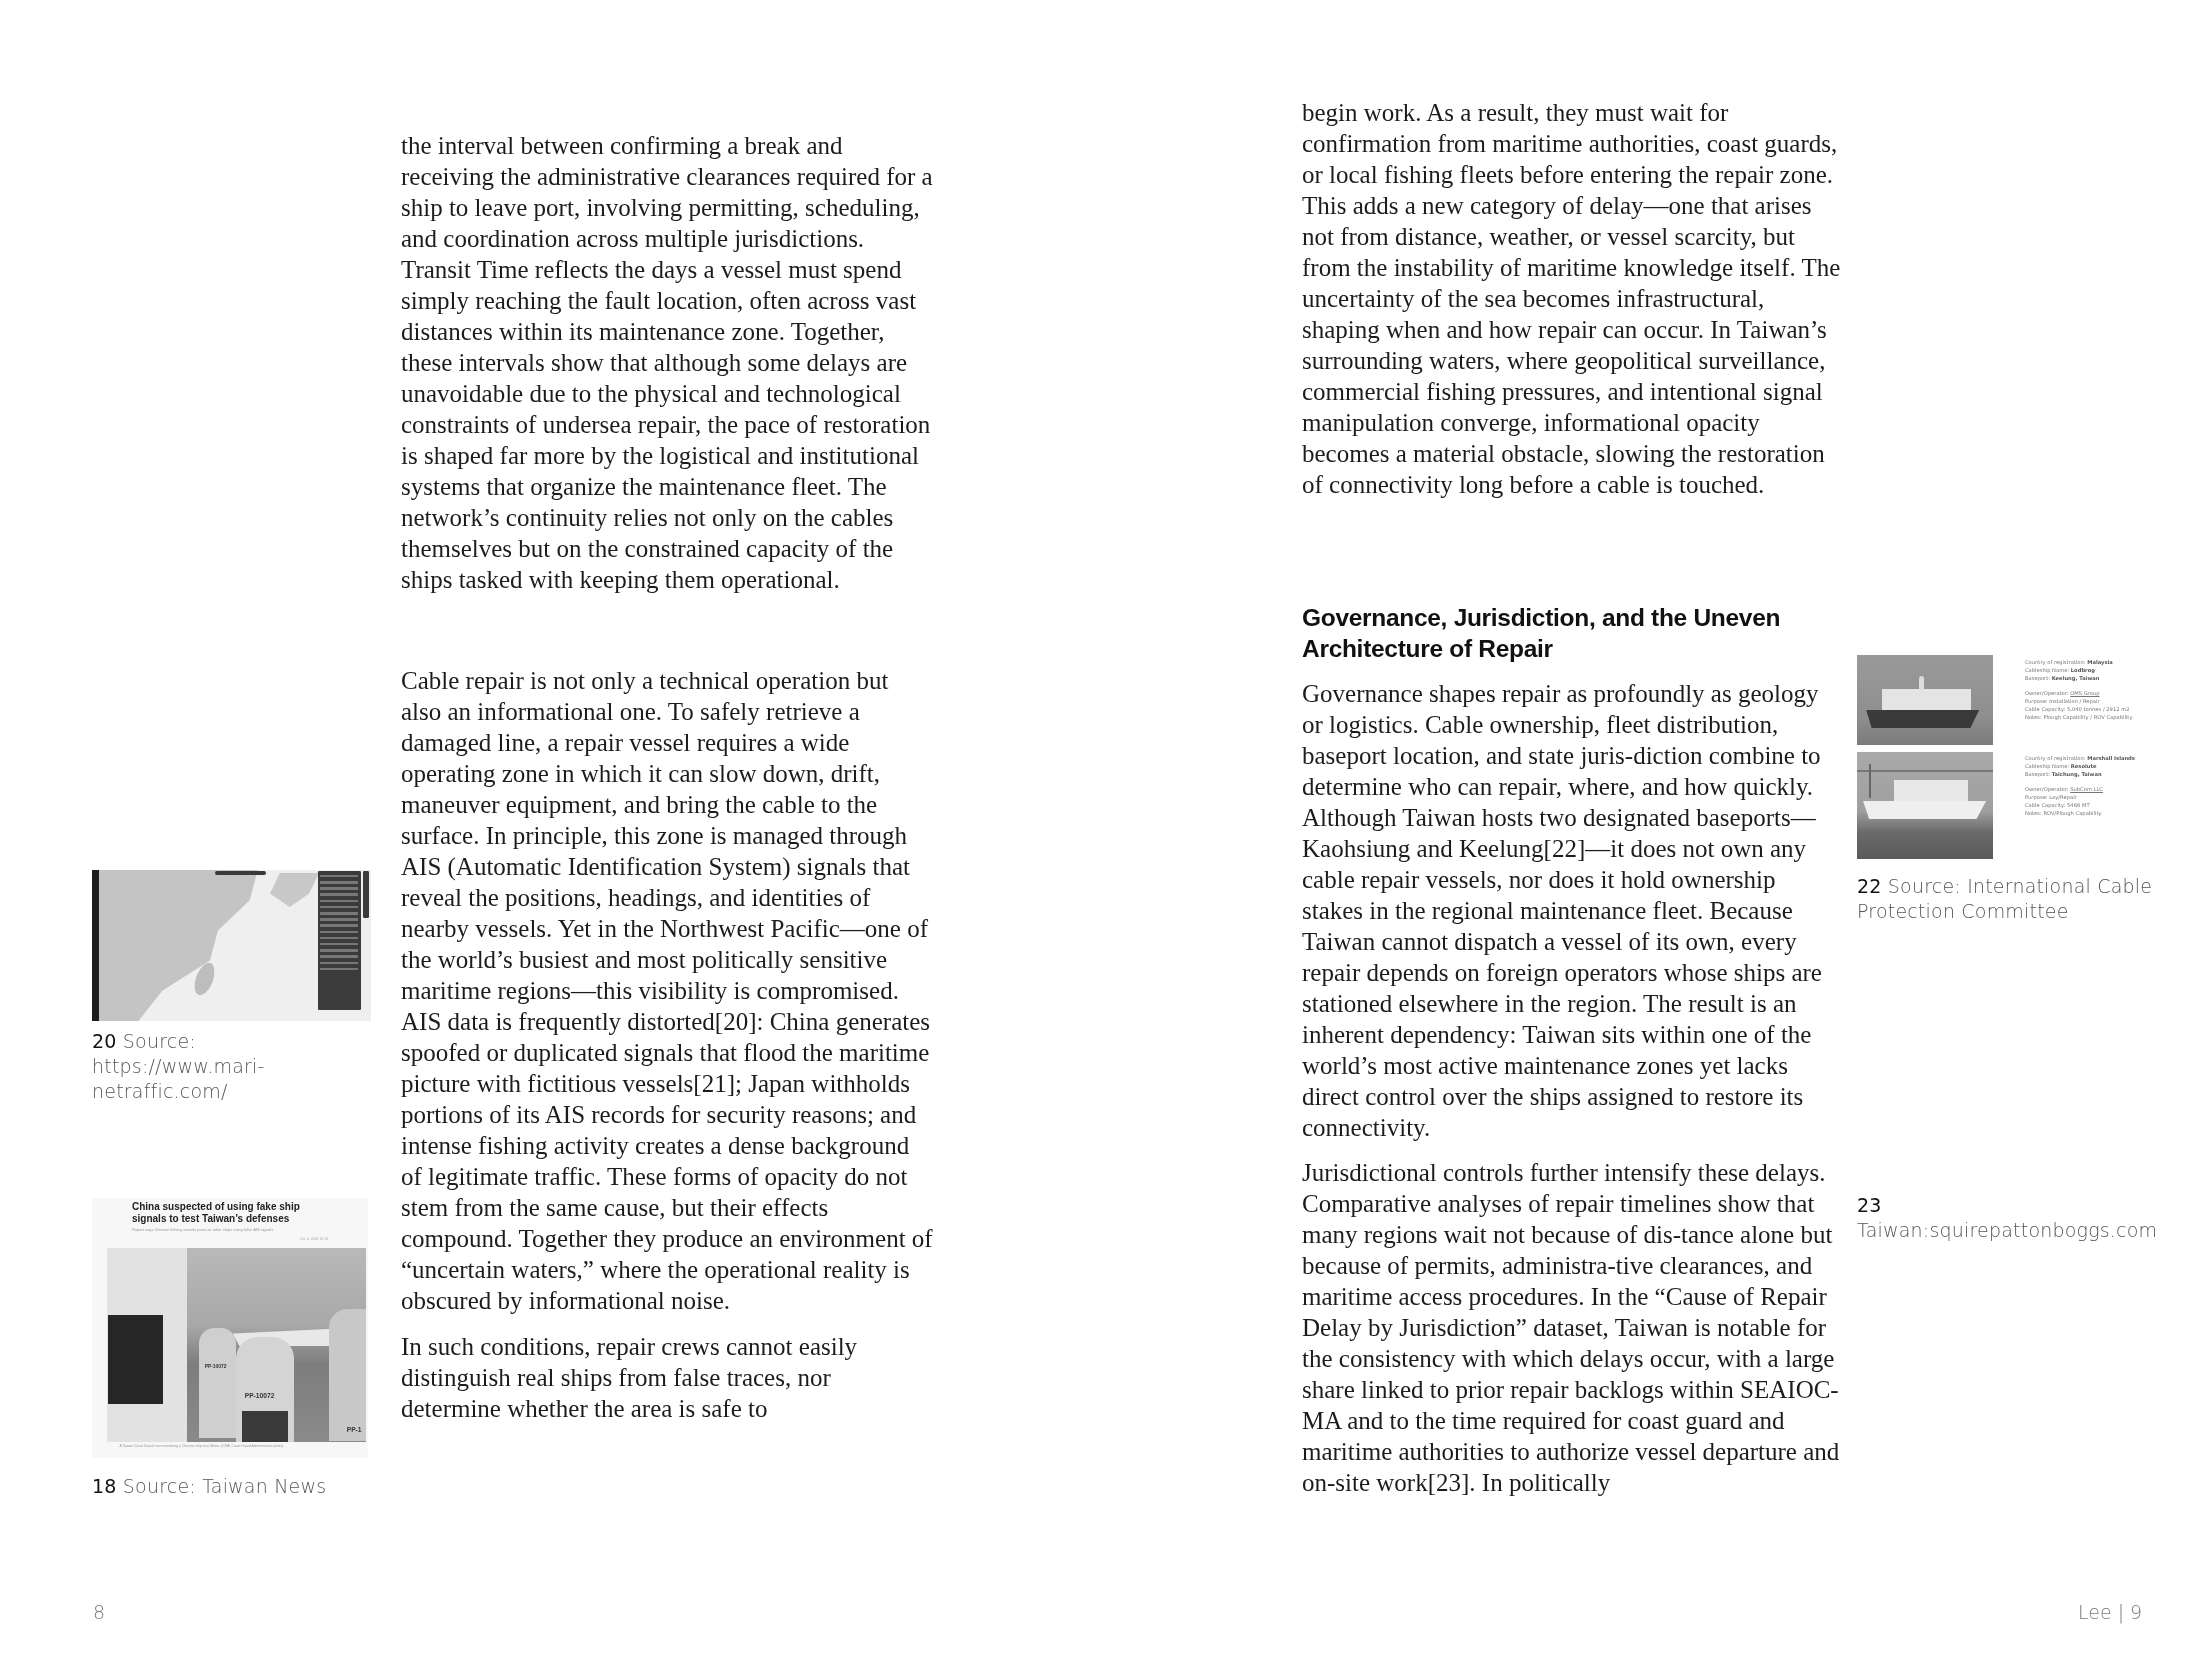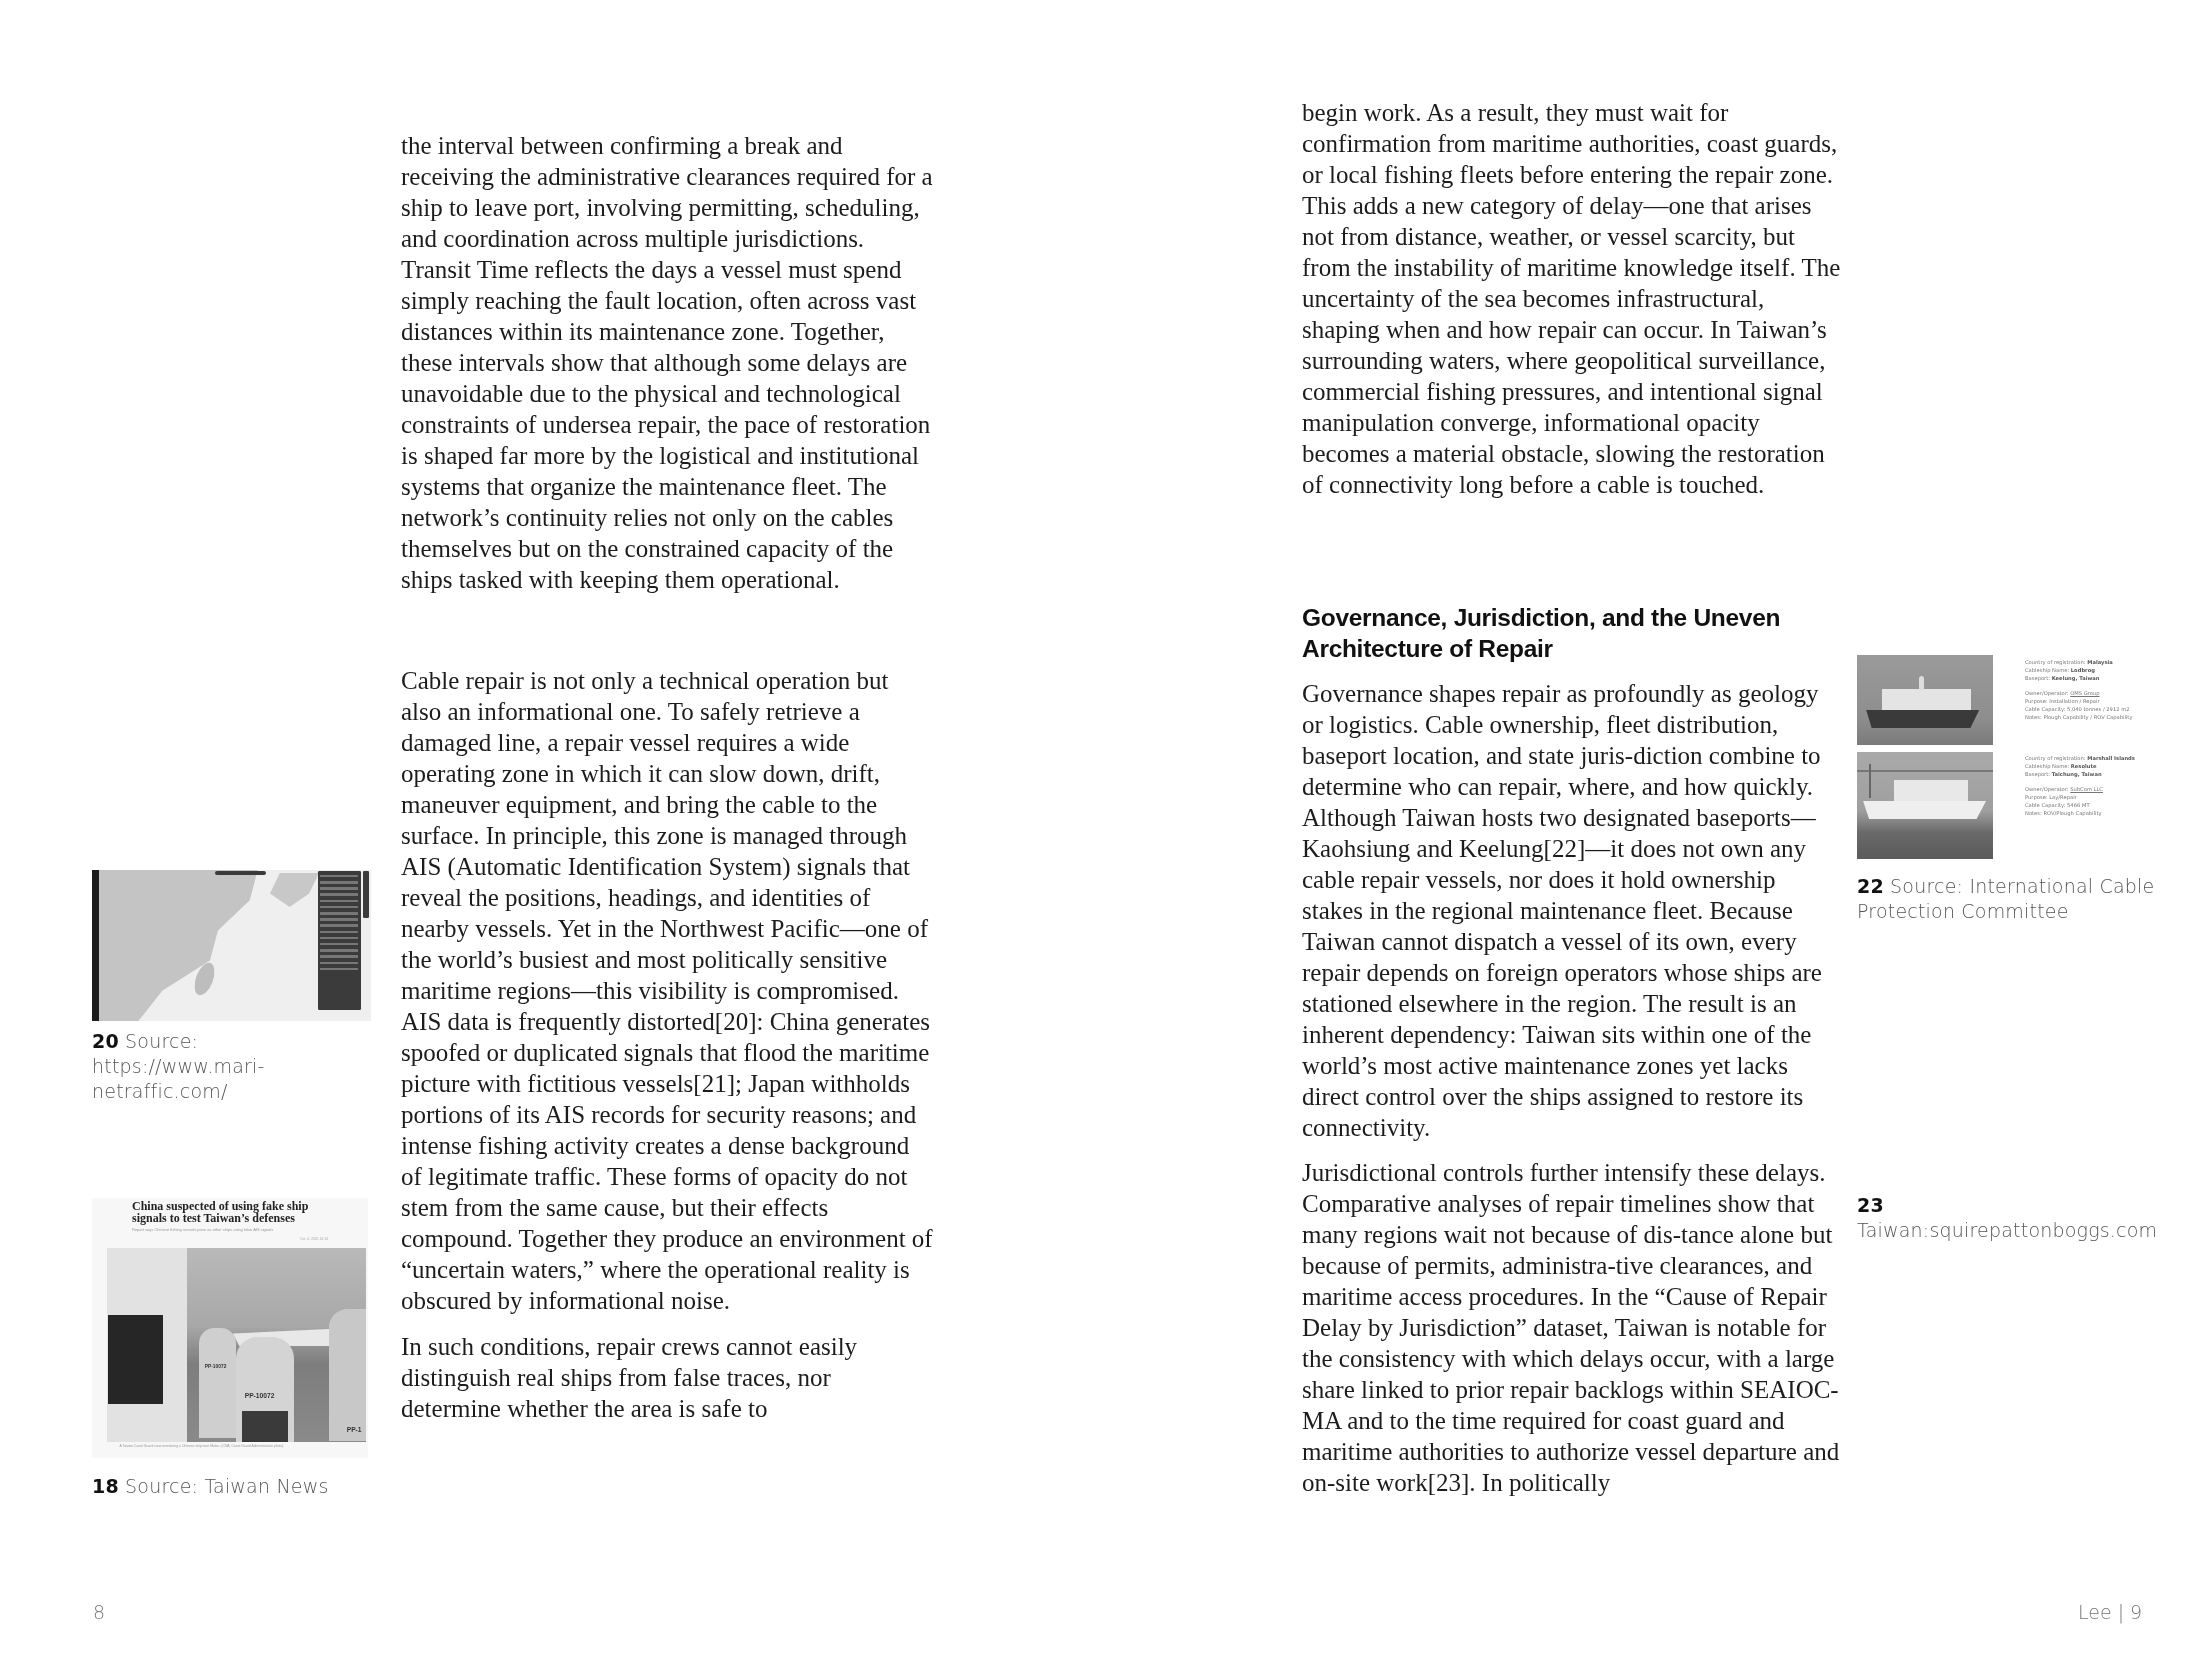--- a/index.html
+++ b/index.html
@@ -13,36 +13,36 @@
   .body-col p + p { margin-top:14.7px; }
   .body-col h2 { font-family:"Liberation Sans", sans-serif; font-weight:bold; font-size:24.5px; line-height:31px; margin:0 0 13.5px 0; color:#111; letter-spacing:-0.3px; }
 
   #left-col-1 { left:401px; top:97px; width:533px;margin-top:33px; }
   #left-col-2 { left:401px; top:665px; width:533px; }
   #right-col-1 { left:199px; top:97px; width:539px; }
   #right-col-2 { left:199px; top:602px; width:539px; }
 
   .fig { position:absolute; background:#ddd; overflow:hidden; }
   .caption { position:absolute; font-family:"DejaVu Sans", sans-serif; font-weight:200; font-size:19px; line-height:25px; color:#555; letter-spacing:0.2px; }
-  .caption .num { font-weight:bold; color:#111; }
+  .caption .num { font-weight:normal; color:#111; }
 
   
   #fig-map { left:92px; top:870px; width:279px; height:151px; background:#efefef; }
   #fig-map .sidebar { position:absolute; left:0; top:0; width:6.7px; height:100%; background:#1c1c1c; }
   #fig-map .land { position:absolute; left:6.7px; top:0; width:159px; height:100%; background:#c4c4c4; clip-path:polygon(0 0,100% 0,95% 20%,75% 40%,70% 60%,40% 80%,25% 100%,0 100%); }
   #fig-map .land2 { position:absolute; left:178px; top:3.1px; width:49px; height:34px; background:#c8c8c8; clip-path:polygon(20% 0,100% 0,80% 60%,40% 100%,0 60%); }
   #fig-map .island { position:absolute; left:104px; top:92px; width:17px; height:34px; background:#bdbdbd; border-radius:50%; transform:rotate(20deg); }
   #fig-map .search { position:absolute; left:123px; top:0.6px; width:51px; height:4.9px; background:#3a3a3a; border-radius:2.5px; }
   #fig-map .panel { position:absolute; right:10.4px; top:1.2px; width:43px; height:139px; background:#3b3b3b; border-radius:1.2px; }
   #fig-map .panel .row { height:2.5px; margin:3.7px 2.5px; background:#777; border-radius:0.6px; }
   #fig-map .rail { position:absolute; right:1.8px; top:1.2px; width:6.7px; height:47px; background:#3b3b3b; border-radius:1.2px; }
 
   
   #fig-news { left:92px; top:1198px; width:276px; height:260px; background:#f7f7f7; }
-  #fig-news .hl { position:absolute; left:40px; top:3.1px; width:202px; font-family:Liberation Serif, serif; font-weight:bold; font-size:12px; line-height:11.6px; color:#222; }
+  #fig-news .hl { position:absolute; left:40px; top:3.1px; width:202px; font-family:Liberation Sans, sans-serif; font-weight:bold; font-size:10px; line-height:11.6px; color:#222; }
   #fig-news .sub { position:absolute; left:40px; top:29px; font-family:"Liberation Sans", sans-serif; font-size:4px; color:#999; }
   #fig-news .date { position:absolute; left:208px; top:39px; font-family:"Liberation Sans", sans-serif; font-size:3.4px; color:#aaa; }
   #fig-news .photo { position:absolute; left:14.7px; top:50px; width:259px; height:194px; background:linear-gradient(180deg,#b9b9b9 0%,#a8a8a8 40%,#7d7d7d 60%,#8a8a8a 100%); overflow:hidden; }
   #fig-news .photo .cabin { position:absolute; left:0; top:0; width:80px; height:194px; background:#e2e2e2; }
   #fig-news .photo .cabin .door { position:absolute; left:1.2px; top:67px; width:55px; height:89px; background:#262626; }
   #fig-news .photo .ship { position:absolute; left:126px; top:80px; width:116px; height:18.4px; background:#e8e8e8; clip-path:polygon(0 30%,100% 0,96% 100%,6% 100%); }
   #fig-news .photo .p1 { position:absolute; left:92px; top:80px; width:37px; height:110px; background:#cfcfcf; border-radius:15.3px 15.3px 0 0; }
   #fig-news .photo .p2 { position:absolute; left:129px; top:89px; width:58px; height:105px; background:#d4d4d4; border-radius:21.4px 21.4px 0 0; }
   #fig-news .photo .p2 .vest { position:absolute; left:6.1px; top:74px; width:46px; height:31px; background:#3a3a3a; }
   #fig-news .photo .p3 { position:absolute; right:0; top:61px; width:37px; height:132px; background:#c8c8c8; border-radius:18.4px 0 0 0; }

